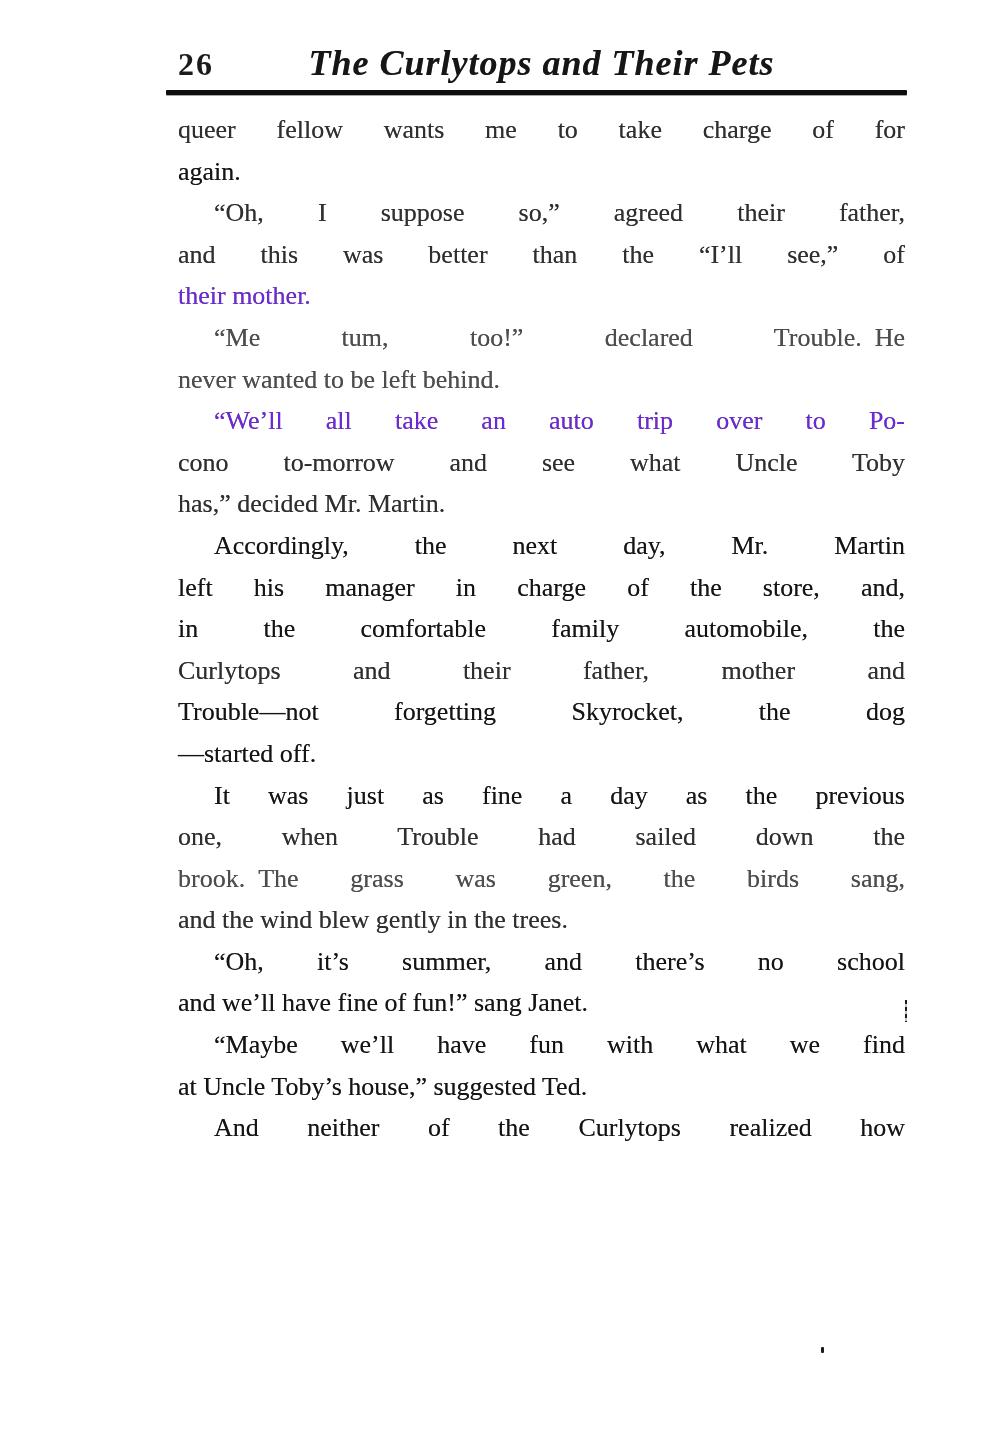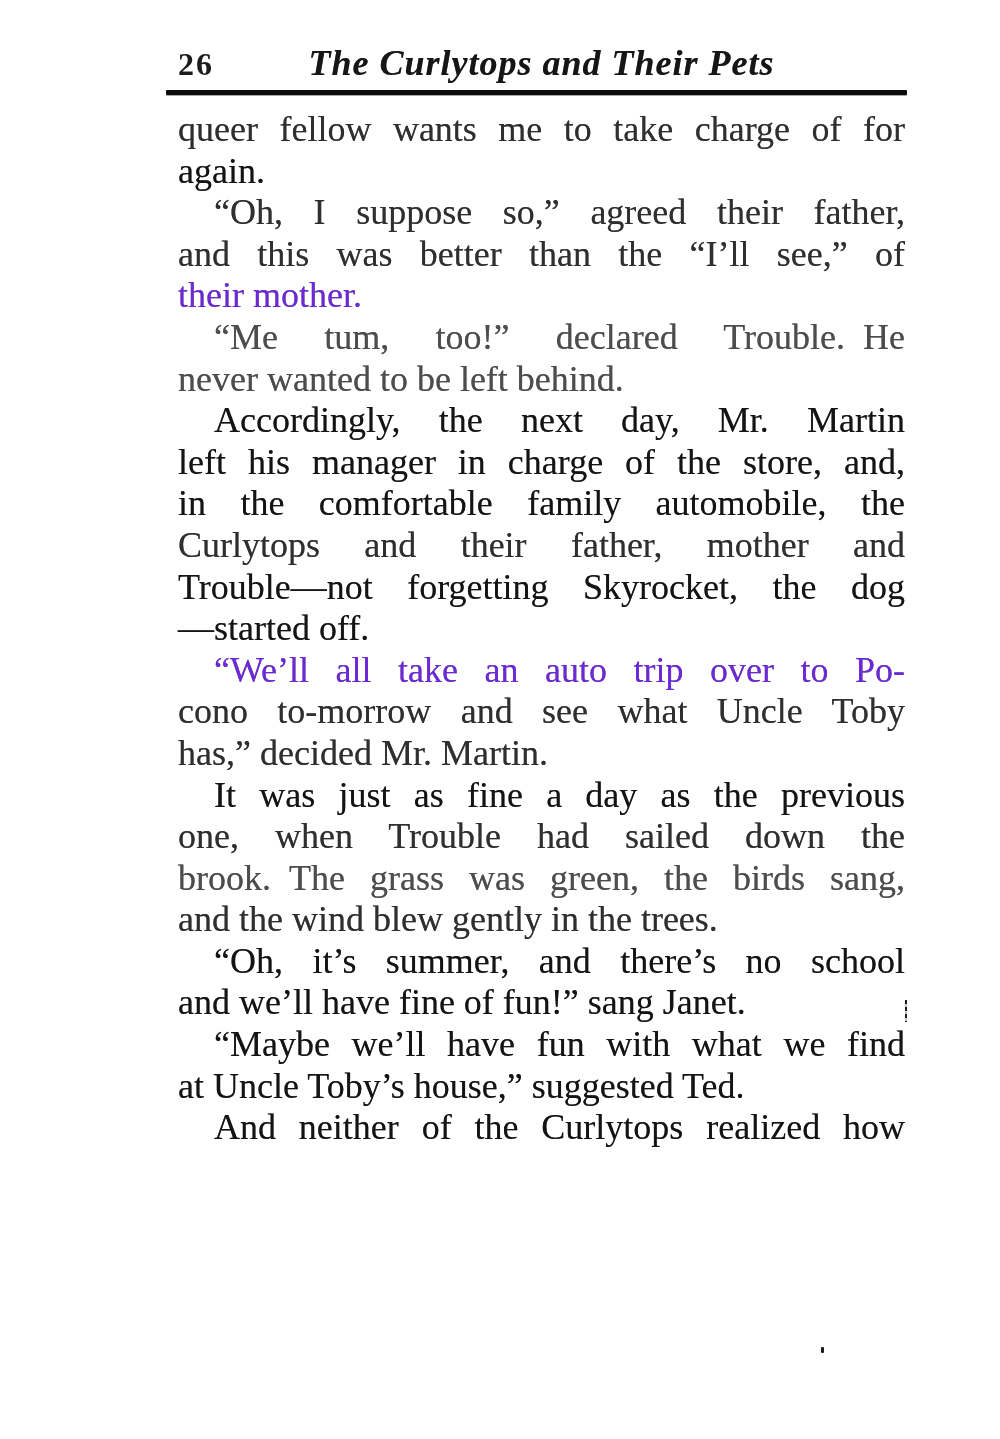--- a/index.html
+++ b/index.html
@@ -59,21 +59,21 @@
     left: 178px;
     top: 109px;
     width: 727px;
   }
   .para {
     margin: 0;
     padding: 0;
   }
   .line {
     display: block;
-    font-size: 36px;
+    font-size: 26px;
     line-height: 41.6px;
     white-space: normal;
     text-shadow: 0 0 0.45px rgba(0,0,0,0.55);
   }
   .line.justify {
     text-align: justify;
     text-align-last: justify;
   }
   .line.lastline {
     text-align: left;
@@ -129,31 +129,31 @@
       <p class="para">
         <span class="line f1 justify indent">“Oh, I suppose so,” agreed their father,</span>
         <span class="line f1 justify">and this was better than the “I’ll see,” of</span>
         <span class="line f3 lastline">their mother.</span>
       </p>
       <p class="para">
         <span class="line f2 justify indent">“Me tum, too!” declared Trouble. He</span>
         <span class="line f2 lastline">never wanted to be left behind.</span>
       </p>
       <p class="para">
+        <span class="line f3 justify indent">“We’ll all take an auto trip over to Po-</span>
+        <span class="line f1 justify">cono to-morrow and see what Uncle Toby</span>
+        <span class="line f1 lastline">has,” decided Mr. Martin.</span>
+      </p>
+      <p class="para">
         <span class="line f0 justify indent">Accordingly, the next day, Mr. Martin</span>
         <span class="line f0 justify">left his manager in charge of the store, and,</span>
         <span class="line f0 justify">in the comfortable family automobile, the</span>
         <span class="line f1 justify">Curlytops and their father, mother and</span>
         <span class="line f0 justify">Trouble—not forgetting Skyrocket, the dog</span>
         <span class="line f0 lastline">—started off.</span>
-      </p>
-      <p class="para">
-        <span class="line f3 justify indent">“We’ll all take an auto trip over to Po-</span>
-        <span class="line f1 justify">cono to-morrow and see what Uncle Toby</span>
-        <span class="line f1 lastline">has,” decided Mr. Martin.</span>
       </p>
       <p class="para">
         <span class="line f0 justify indent">It was just as fine a day as the previous</span>
         <span class="line f1 justify">one, when Trouble had sailed down the</span>
         <span class="line f2 justify">brook. The grass was green, the birds sang,</span>
         <span class="line f1 lastline">and the wind blew gently in the trees.</span>
       </p>
       <p class="para">
         <span class="line f0 justify indent">“Oh, it’s summer, and there’s no school</span>
         <span class="line f0 lastline">and we’ll have fine of fun!” sang Janet.</span>

